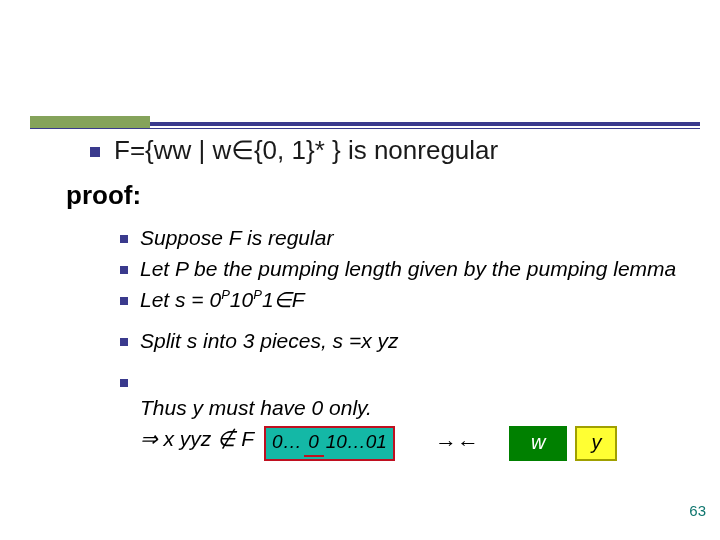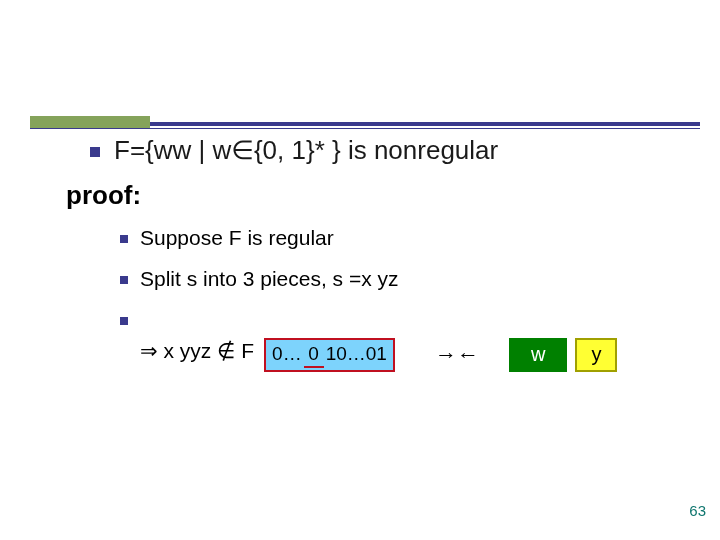--- a/index.html
+++ b/index.html
@@ -91,33 +91,34 @@
     font-size: 21px;
     line-height: 1.28;
   }
   .sub-item {
     display: flex;
     align-items: flex-start;
     margin-bottom: 4px;
   }
   .sub-item .body {
     flex: 1;
+    font-style: italic;
   }
   .gap {
     height: 10px;
   }
   
   .diagram-row {
     margin-top: 4px;
     display: flex;
   }
   .string-box {
     display: inline-block;
     border: 2px solid #c01020;
-    background: #7dd3fc;
+    background: #14b8a6;
     padding: 2px 6px;
     margin-left: 10px;
     font-size: 19px;
     position: relative;
   }
   .y-mark {
     display: inline-block;
     width: 20px;
     text-align: center;
     border-bottom: 2px solid #c01020;
@@ -173,35 +174,46 @@
 
   <div class="proof-label">proof:</div>
 
   <div class="sub-list">
 
     <div class="sub-item">
       <div class="sq-small"></div>
       <div class="body">Suppose F is regular</div>
     </div>
 
-
+    <div class="sub-item">
+      <div class="sq-small"></div>
+      <div class="body">Let P be the pumping length given by the pumping lemma</div>
+    </div>
+
+    <div class="sub-item">
+      <div class="sq-small"></div>
+      <div class="body">
+        <span>Let s = 0<span class="sup">P</span>10<span class="sup">P</span>1∈F</span>
+      </div>
+    </div>
 
     <div class="gap"></div>
 
     <div class="sub-item">
       <div class="sq-small"></div>
       <div class="body">Split s into 3 pieces, s =x yz</div>
     </div>
 
     <div class="gap"></div>
 
     <div class="sub-item">
       <div class="sq-small"></div>
       <div class="body">
         <br>
+        <span>Thus y must have 0 only.</span>
         <div class="diagram-row">
           <span>⇒  x yyz ∉ F</span>
           <span class="string-box">
             <span>0…</span><span class="y-mark">0</span><span>10…01</span>
           </span>
           <span class="arrows">→←</span>
           <span class="chip-w">w</span>
           <span class="chip-y">y</span>
         </div>
       </div>

